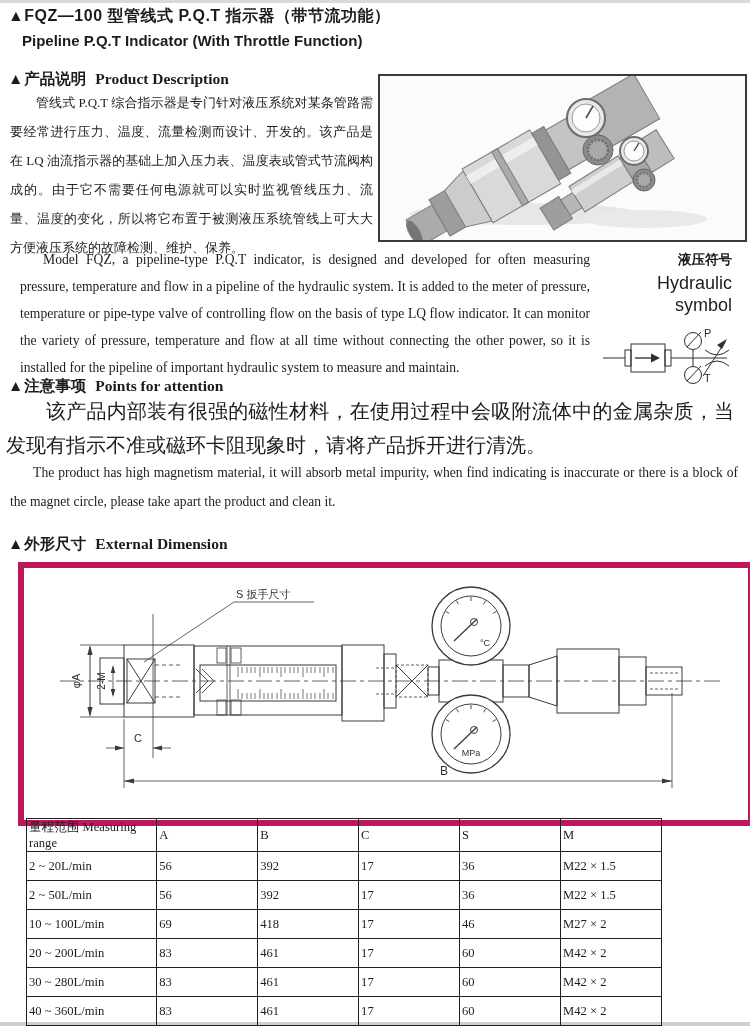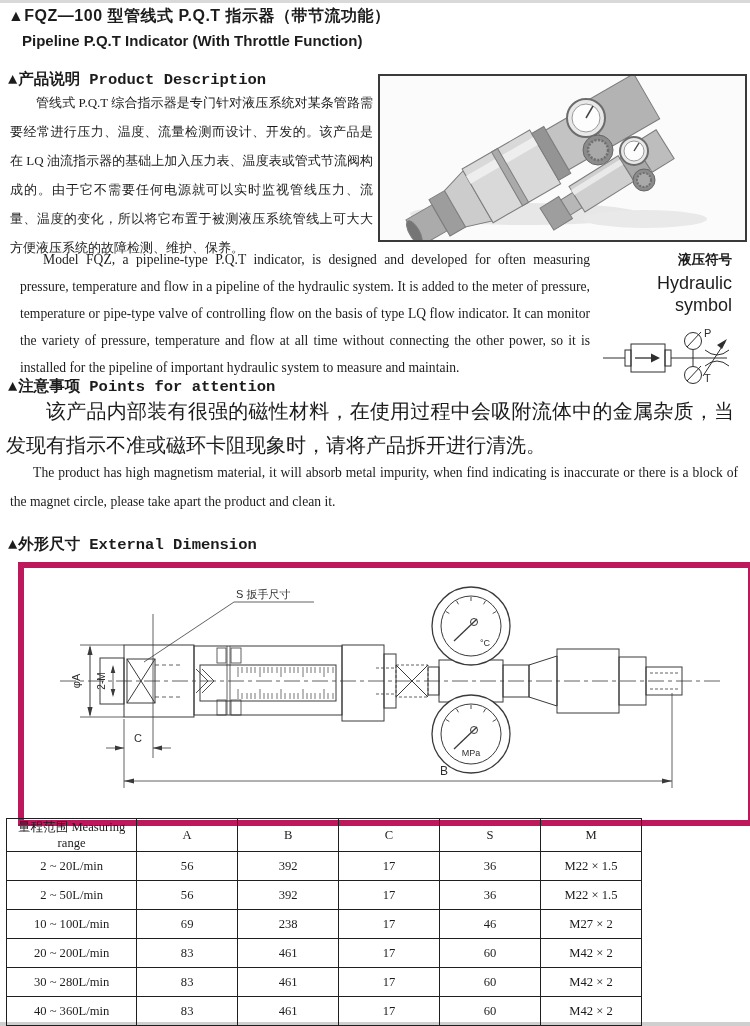--- a/index.html
+++ b/index.html
@@ -6,43 +6,43 @@
   .page{position:relative;width:750px;height:1026px;background:#ffffff;margin:0 auto;
         font-family:"Liberation Serif", serif;color:#1c1c1c;overflow:hidden;}
   .edge-top{position:absolute;left:0;top:0;width:750px;height:3px;background:#d9d9d9;}
   .edge-bottom{position:absolute;left:0;top:1022px;width:750px;height:4px;background:#cfcfcf;}
 
   .title-cn{position:absolute;left:8px;top:6px;font-family:"Liberation Sans",sans-serif;
             font-weight:bold;font-size:16px;letter-spacing:.5px;white-space:nowrap;}
   .title-en{position:absolute;left:22px;top:32px;font-family:"Liberation Sans",sans-serif;
             font-weight:bold;font-size:15px;white-space:nowrap;}
 
-  .sec-head{position:absolute;font-family:Liberation Mono, monospace;font-weight:bold;
+  .sec-head{position:absolute;font-family:Liberation Serif, serif;font-weight:bold;
             font-size:15.5px;white-space:nowrap;}
   .sec-head .marker{margin-right:1px;}
   .sec-head .h-en{margin-left:9px;}
 
   .body-cn{position:absolute;text-align:justify;text-indent:2em;margin:0;
            font-size:13px;line-height:29px;}
   .body-en{position:absolute;text-align:justify;text-indent:1.7em;margin:0;
            font-size:13.6px;line-height:27px;}
 
   .photo-box{position:absolute;left:378px;top:74px;width:365px;height:164px;
              border:2px solid #3a3a3a;background:#fafafa;margin:0;}
 
   .hyd-panel{float:right;width:132px;margin:2px 0 12px 10px;text-align:right;text-indent:0;}
   .hyd-cn{font-family:"Liberation Sans",sans-serif;font-weight:bold;font-size:13.5px;line-height:24px;}
   .hyd-en{font-family:Liberation Sans, sans-serif;font-size:18px;line-height:22px;}
   .hyd-panel svg{display:block;margin:4px auto 0 auto;}
 
   .drawing-box{position:absolute;left:18px;top:562px;width:724px;height:252px;
                border:6px solid #be185d;background:#ffffff;}
 
-  .dim-table{position:absolute;left:6px;top:818px;width:636px;border-collapse:collapse;
-             font-size:12.6px;text-align:center;}
+  .dim-table{position:absolute;left:26px;top:818px;width:636px;border-collapse:collapse;
+             font-size:12.6px;text-align:left;}
   .dim-table th,.dim-table td{border:1px solid #1f1f1f;font-weight:normal;padding:0 2px;}
   .dim-table th{height:26px;}
   .dim-table td{height:28px;}
   .dim-table .c-range{width:20.5%;}
   .dim-table .c-dim{width:15.9%;}
 
   svg text{font-family:"Liberation Sans",sans-serif;fill:#2e2e2e;}
 </style>
 </head>
 <body>
@@ -267,21 +267,21 @@
         <td>2 ~ 50L/min</td>
         <td>56</td>
         <td>392</td>
         <td>17</td>
         <td>36</td>
         <td>M22 × 1.5</td>
       </tr>
       <tr>
         <td>10 ~ 100L/min</td>
         <td>69</td>
-        <td>238</td>
+        <td>418</td>
         <td>17</td>
         <td>46</td>
         <td>M27 × 2</td>
       </tr>
       <tr>
         <td>20 ~ 200L/min</td>
         <td>83</td>
         <td>461</td>
         <td>17</td>
         <td>60</td>

